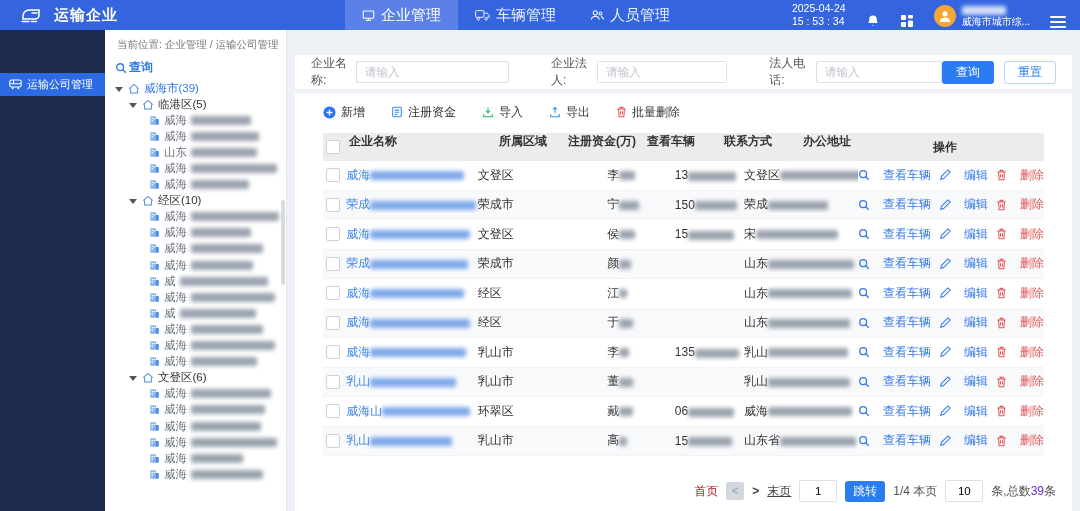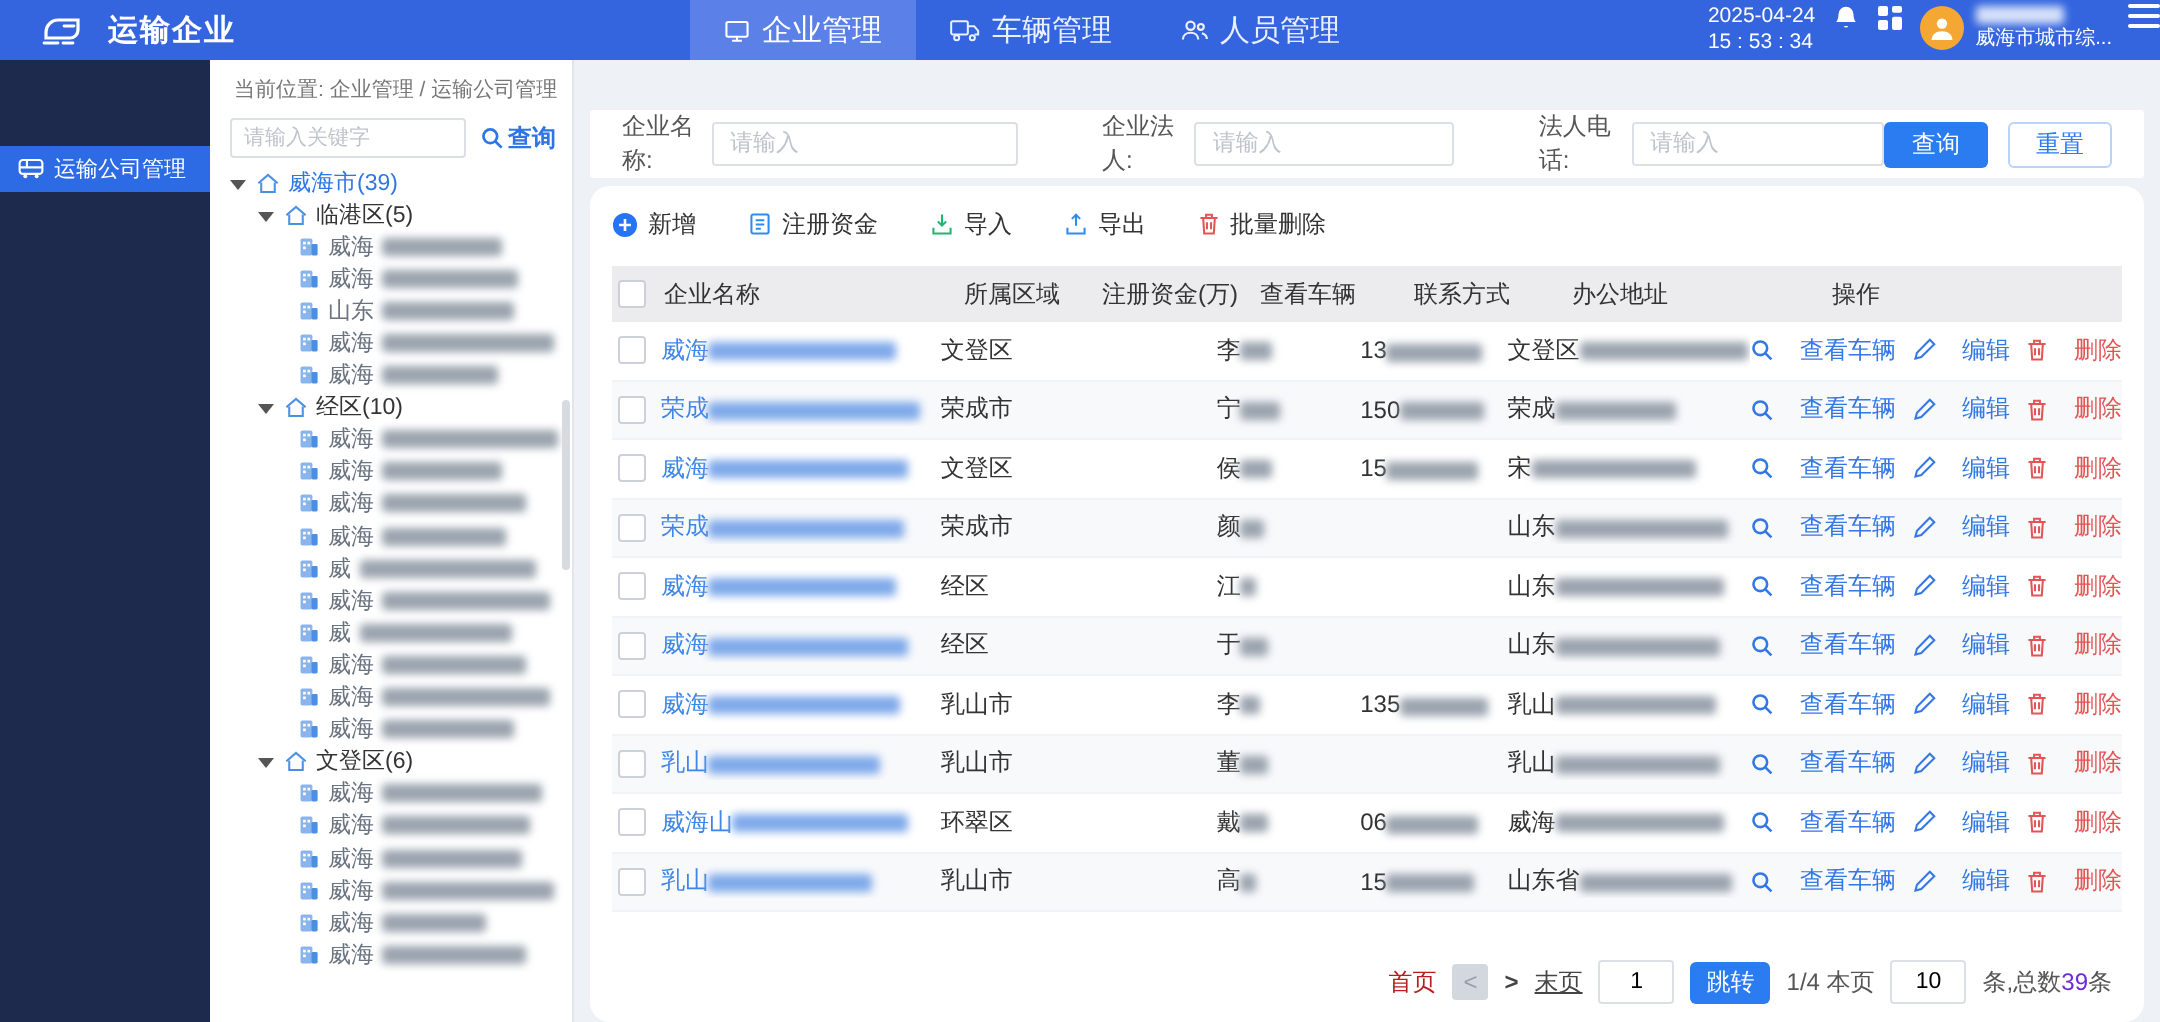--- a/index.html
+++ b/index.html
@@ -8,21 +8,21 @@
     background:#eef1f5;color:#333;
     font-family:"Liberation Sans","DejaVu Sans",sans-serif;font-size:12px;
   }
   
   .hdr{position:absolute;top:0;left:0;width:1080px;height:30px;background:#3465df;display:flex;align-items:center;color:#fff}
   .logo{display:flex;align-items:center;gap:8px;padding-left:20px;width:210px}
   .logo .title{font-size:15px;font-weight:bold;letter-spacing:1px}
   .tabs{display:flex;height:30px;margin-left:115px}
   .tab{display:flex;align-items:center;gap:6px;padding:0 17px;font-size:15px;color:#eaf0ff;cursor:pointer}
   .tab.active{background:#5b81e8;color:#fff}
-  .hdr-right{margin-left:auto;display:flex;align-items:flex-start;gap:8px;}
+  .hdr-right{margin-left:auto;display:flex;align-items:flex-end;gap:20px;padding-right:14px}
   .dt{font-size:10.5px;line-height:13px;text-align:left}
   .userbox{display:flex;align-items:center;gap:6px}
   .avatar{width:22px;height:22px;border-radius:50%;background:#f5a733;display:flex;align-items:center;justify-content:center;overflow:hidden}
   .usertext{font-size:10px;line-height:12px}
   .ic{display:inline-flex;align-items:center;justify-content:center}
   .blur{display:inline-block;height:9px;border-radius:2px;background:#9aa3ae;filter:blur(2px);vertical-align:middle}
   .blur.b{background:#7fa9ea}
   .blur.w{background:rgba(255,255,255,.8)}
   
   .nav{position:absolute;top:30px;left:0;width:105px;bottom:0;background:#1d2a4d}
@@ -44,24 +44,24 @@
   .vscroll{position:absolute;right:1px;top:170px;width:4px;height:85px;background:#d7dbe0;border-radius:2px}
   
   .filter-card{position:absolute;left:295px;right:8px;top:55px;height:34px;background:#fff;border-radius:2px;display:flex;align-items:center;padding:0 16px;box-sizing:border-box}
   .f-field{display:flex;align-items:center;gap:7px}
   .f-field .lbl{color:#555}
   .f-input{height:20px;border:1px solid #dcdfe6;border-radius:2px;padding:0 8px;font-size:11.5px;outline:none}
   .f-input::placeholder{color:#bfc4cc}
   .btn{border:none;border-radius:3px;font-size:12px;height:23px;cursor:pointer;font-family:inherit}
   .btn.primary{background:#2b7cf0;color:#fff;width:52px}
   .btn.plain{background:#fff;color:#2b7cf0;border:1px solid #b9d4f8;width:52px}
-  .table-card{position:absolute;left:295px;right:8px;top:93px;bottom:0;background:#fff;border-radius:10px;padding:0 11px;box-sizing:border-box}
+  .table-card{position:absolute;left:295px;right:8px;top:93px;bottom:0;background:#fff;border-radius:0;padding:0 28px;box-sizing:border-box}
   .toolbar{height:34px;display:flex;align-items:center;gap:26px;padding-top:2px}
   .tool{display:flex;align-items:center;gap:5px;color:#333;font-size:12px;cursor:pointer}
-  .thead{height:28px;background:#ececef;display:flex;align-items:center;font-weight:normal;color:#333;margin-top:4px}
+  .thead{height:28px;background:#ececef;display:flex;font-weight:bold;color:#333;margin-top:4px}
   .trow{height:28.5px;display:flex;align-items:center;border-bottom:1px solid #f1f3f6}
   .trow:nth-child(even){background:#f8f9fb}
   .c0{width:26px;display:flex;align-items:center;padding-left:3px;box-sizing:border-box}
   .c1{width:150px;white-space:nowrap;overflow:hidden}
   .c2{width:69px}
   .c3{width:79px}
   .c4{width:77px;white-space:nowrap}
   .c5{width:79px;white-space:nowrap}
   .c6{width:130px;white-space:nowrap;overflow:hidden}
   .c7{flex:1;display:flex;align-items:center;gap:8px;white-space:nowrap}
@@ -176,21 +176,20 @@
           <circle cx="11.5" cy="11" r="1.2" fill="#fff" stroke="none"></circle>
       </svg>
     </span>
     <span>运输公司管理</span>
   </div>
 </div>
 
 <div class="panel">
   <div class="crumb">当前位置: 企业管理 / 运输公司管理</div>
   <div class="searchrow">
-    <input class="keyword" placeholder="请输入关键字" style="">
     <span class="search-link">
       <span class="ic">
         <svg width="12" height="12" viewBox="0 0 14 14" fill="none" stroke="#2d77e5" stroke-width="1.6">
           <circle cx="6" cy="6" r="4"></circle>
             <path d="M9 9l3.6 3.6"></path>
         </svg>
       </span>
       <span>查询</span>
     </span>
   </div>

